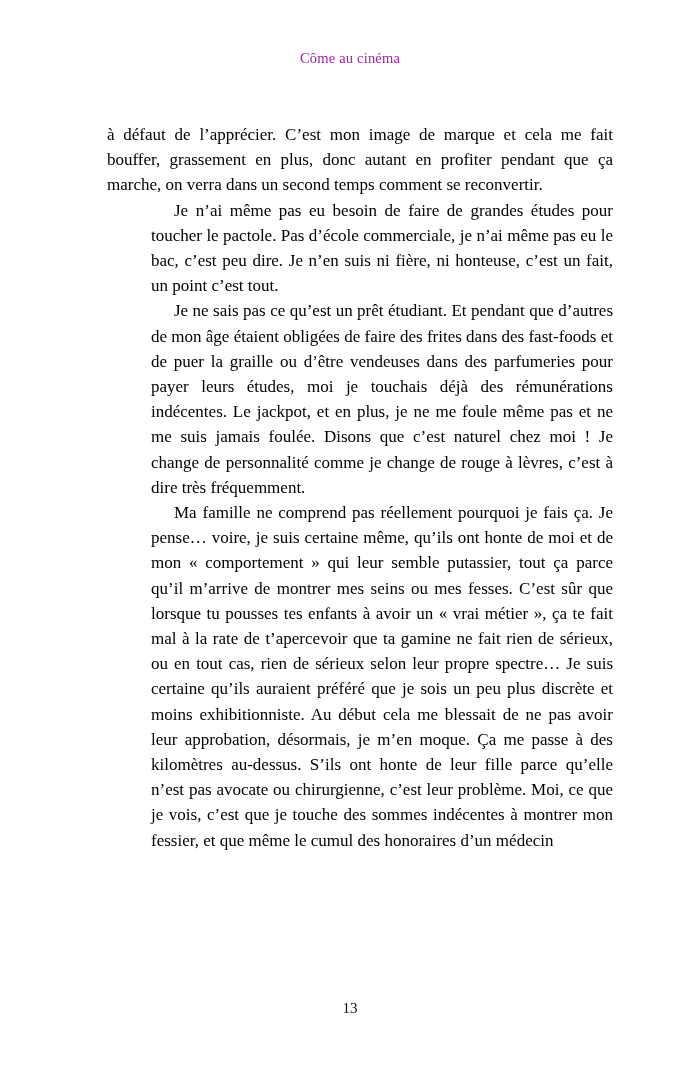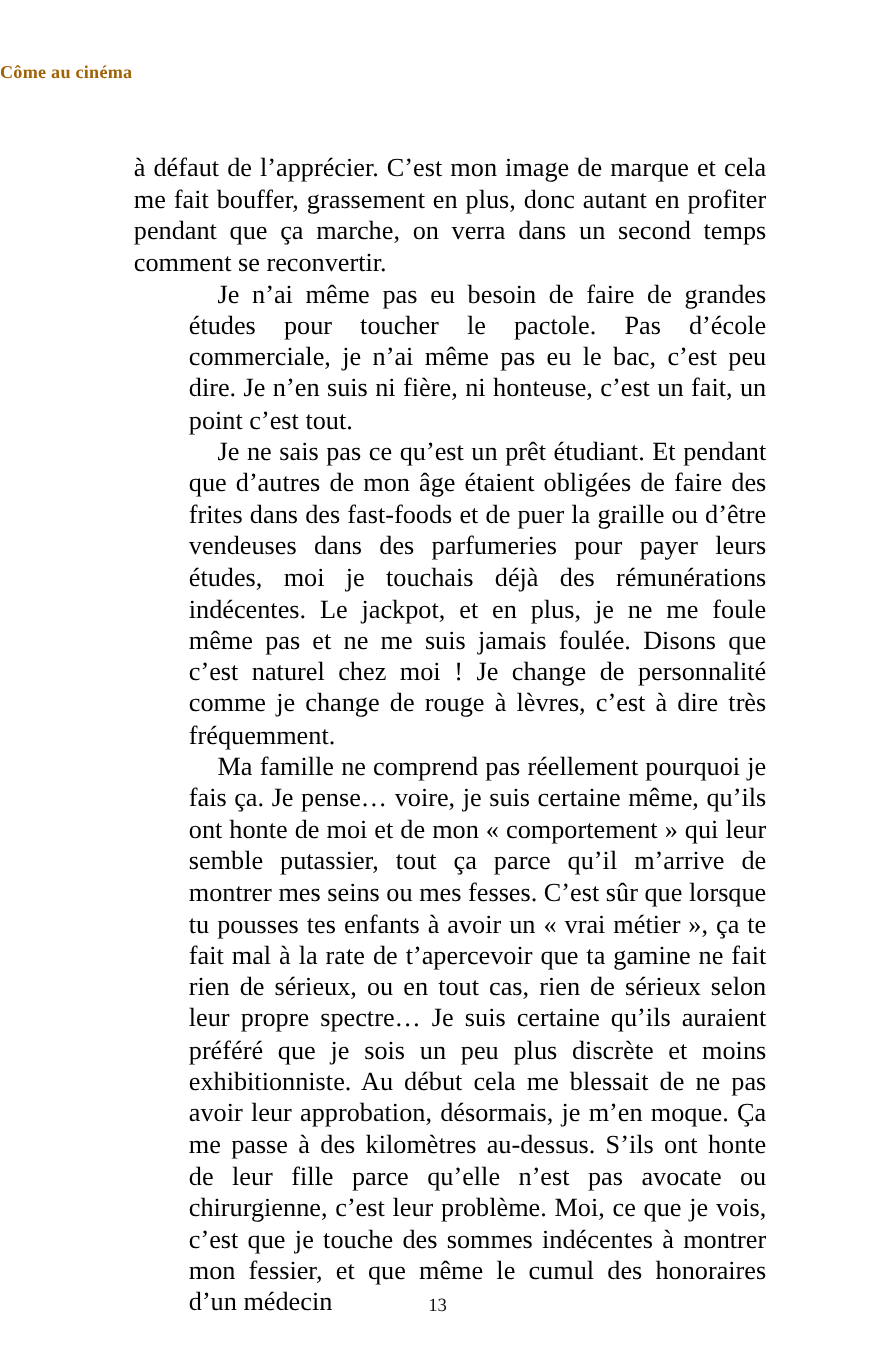--- a/index.html
+++ b/index.html
@@ -16,58 +16,56 @@
     overflow: hidden;
     font-family: "Liberation Serif", "DejaVu Serif", serif;
     color: #000000;
     -webkit-font-smoothing: antialiased;
   }
   .running-header {
     position: absolute;
     top: 50px;
     left: 0;
     width: 700px;
-    text-align: left;
+    text-align: center;
     font-size: 14.5px;
     letter-spacing: 0.2px;
-    color: #a16207;
-    font-weight: bold;
+    color: #a21caf;
   }
   .text-block {
     position: absolute;
     top: 122px;
     left: 107px;
     width: 506px;
   }
   .para {
     margin: 0;
     text-align: justify;
     text-justify: inter-word;
-    font-size: 21px;
+    font-size: 17px;
     line-height: 25.2px;
     text-indent: 23px;
     hyphens: none;
     -webkit-hyphens: none;
   }
   .para.first {
     text-indent: 0;
   }
   .para + .para {
     margin-top: 0;
     margin-left: 44px;
   }
   .folio {
     position: absolute;
     top: 1000px;
     left: 0;
     width: 700px;
     text-align: center;
     font-size: 15px;
     color: #111111;
-    margin-top: 37px;
   }
 </style>
 </head>
 <body>
 
 <div class="page">
 
   <div class="running-header">Côme au cinéma</div>
 
   <div class="text-block">

